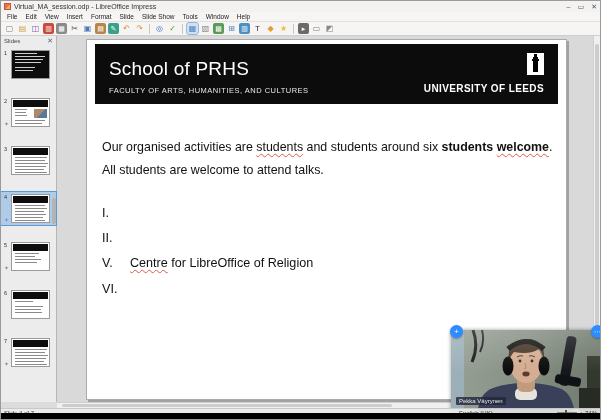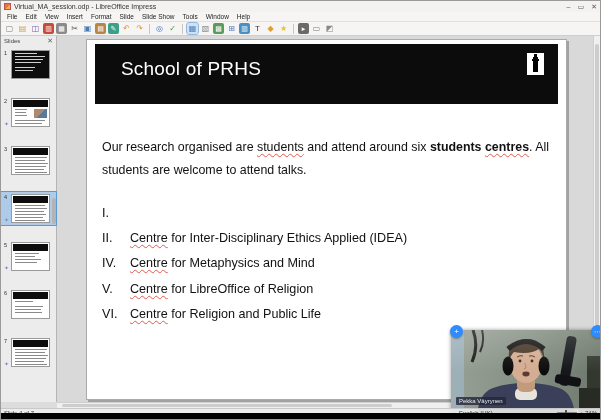--- a/index.html
+++ b/index.html
@@ -37,21 +37,21 @@
   .t-head { height:7px; background:#0d0d0d; margin:1px; }
   .t-line { height:1px; background:#8a8a8a; margin:2px 2px 0 3px; }
   .thumb.dark .t-line { background:#cfcfcf; }
   .t-gap { height:2px; }
   .t-photo { position:absolute; right:2px; top:10px; width:13px; height:9px; background:linear-gradient(135deg,#b0886a 0 50%,#5a7a9a 50%); }
 
   
   .workspace { position:relative; flex:1; background:#d9d9d9; }
   .slide { position:absolute; left:29px; top:3px; width:481px; height:361px; background:#fff; border:1px solid #aaa; box-shadow:2px 2px 0 rgba(0,0,0,0.25); }
   .slide-header { position:absolute; left:8px; right:8px; top:4px; height:60px; background:#0c0c0c; }
-  .sh-title { position:absolute; left:26px; top:14px; color:#fff; font-size:19px; font-weight:400; letter-spacing:.2px; }
+  .sh-title { position:absolute; left:14px; top:14px; color:#fff; font-size:19px; font-weight:400; letter-spacing:.2px; }
   .sh-sub { position:absolute; left:14px; top:42px; color:#e8e8e8; font-size:7.5px; letter-spacing:.5px; }
   .leeds { position:absolute; right:14px; top:9px; display:flex; flex-direction:column; align-items:flex-end; gap:4px; }
   .leeds-text { color:#fff; font-weight:bold; font-size:10px; letter-spacing:.4px; }
   .intro { position:absolute; left:15px; top:96px; width:458px; font-size:12.4px; line-height:23px; color:#111; }
   .sq { text-decoration:underline wavy #e05a4e 1px; text-underline-offset:2px; }
   .rlist { position:absolute; left:15px; top:160px; width:458px; }
   .rlist .row { display:flex; height:25.3px; align-items:center; font-size:12.6px; color:#111; }
   .rlist .numeral { width:28px; flex:none; }
 
   
@@ -231,53 +231,49 @@
             </div>
           </div>
         </div>
       <div class="panel-scroll"></div>
     </div>
 
     <div class="workspace">
       <div class="slide">
         <div class="slide-header">
           <div class="sh-title">School of PRHS</div>
+          <div class="sh-sub">FACULTY OF ARTS, HUMANITIES, AND CULTURES</div>
           <div class="leeds">
             <span>
               <svg width="17" height="22" viewBox="0 0 17 22">
                   <rect width="17" height="22" fill="#fff"></rect>
                   <rect x="6" y="4" width="5" height="15" fill="#000"></rect>
                   <rect x="5" y="6" width="7" height="2" fill="#000"></rect>
                   <rect x="7" y="1" width="3" height="4" fill="#000"></rect>
                 </svg>
             </span>
+            <span class="leeds-text">UNIVERSITY OF LEEDS</span>
           </div>
         </div>
 
-        <p class="intro"><span>Our research organised are </span><span class="sq">students</span><span> and attend around six </span><b><span>students </span><span class="sq">centres</span></b><span>. All students are welcome to attend talks.</span></p>
+        <p class="intro"><span>Our organised activities are </span><span class="sq">students</span><span> and students around six </span><b><span>students </span><span class="sq">welcome</span></b><span>. All students are welcome to attend talks.</span></p>
 
         <div class="rlist" id="rlist">
             <div class="row">
               <span class="numeral">I.</span>
             </div>
             <div class="row">
               <span class="numeral">II.</span>
-              <span><span class="sq">Centre</span><span> for Inter-Disciplinary Ethics Applied (IDEA)</span></span>
-            </div>
-            <div class="row">
-              <span class="numeral">IV.</span>
-              <span><span class="sq">Centre</span><span> for Metaphysics and Mind</span></span>
             </div>
             <div class="row">
               <span class="numeral">V.</span>
               <span><span class="sq">Centre</span><span> for LibreOffice of Religion</span></span>
             </div>
             <div class="row">
               <span class="numeral">VI.</span>
-              <span><span class="sq">Centre</span><span> for Religion and Public Life</span></span>
             </div>
           </div>
       </div>
 
       <div class="vscroll">
           <div class="vthumb"></div>
         </div>
     </div>
   </div>
 

